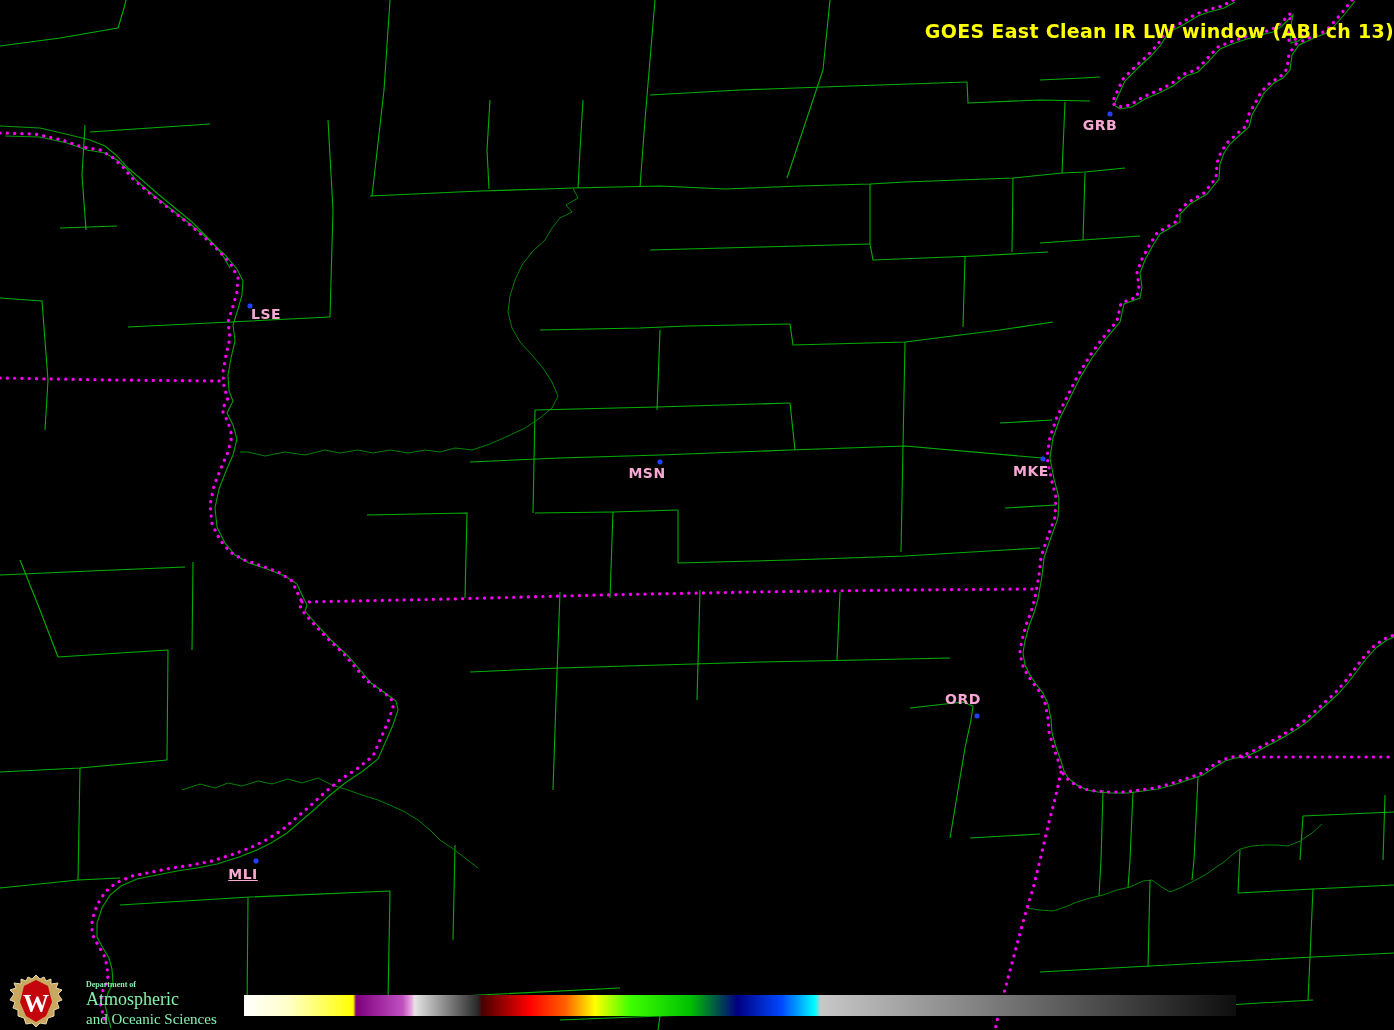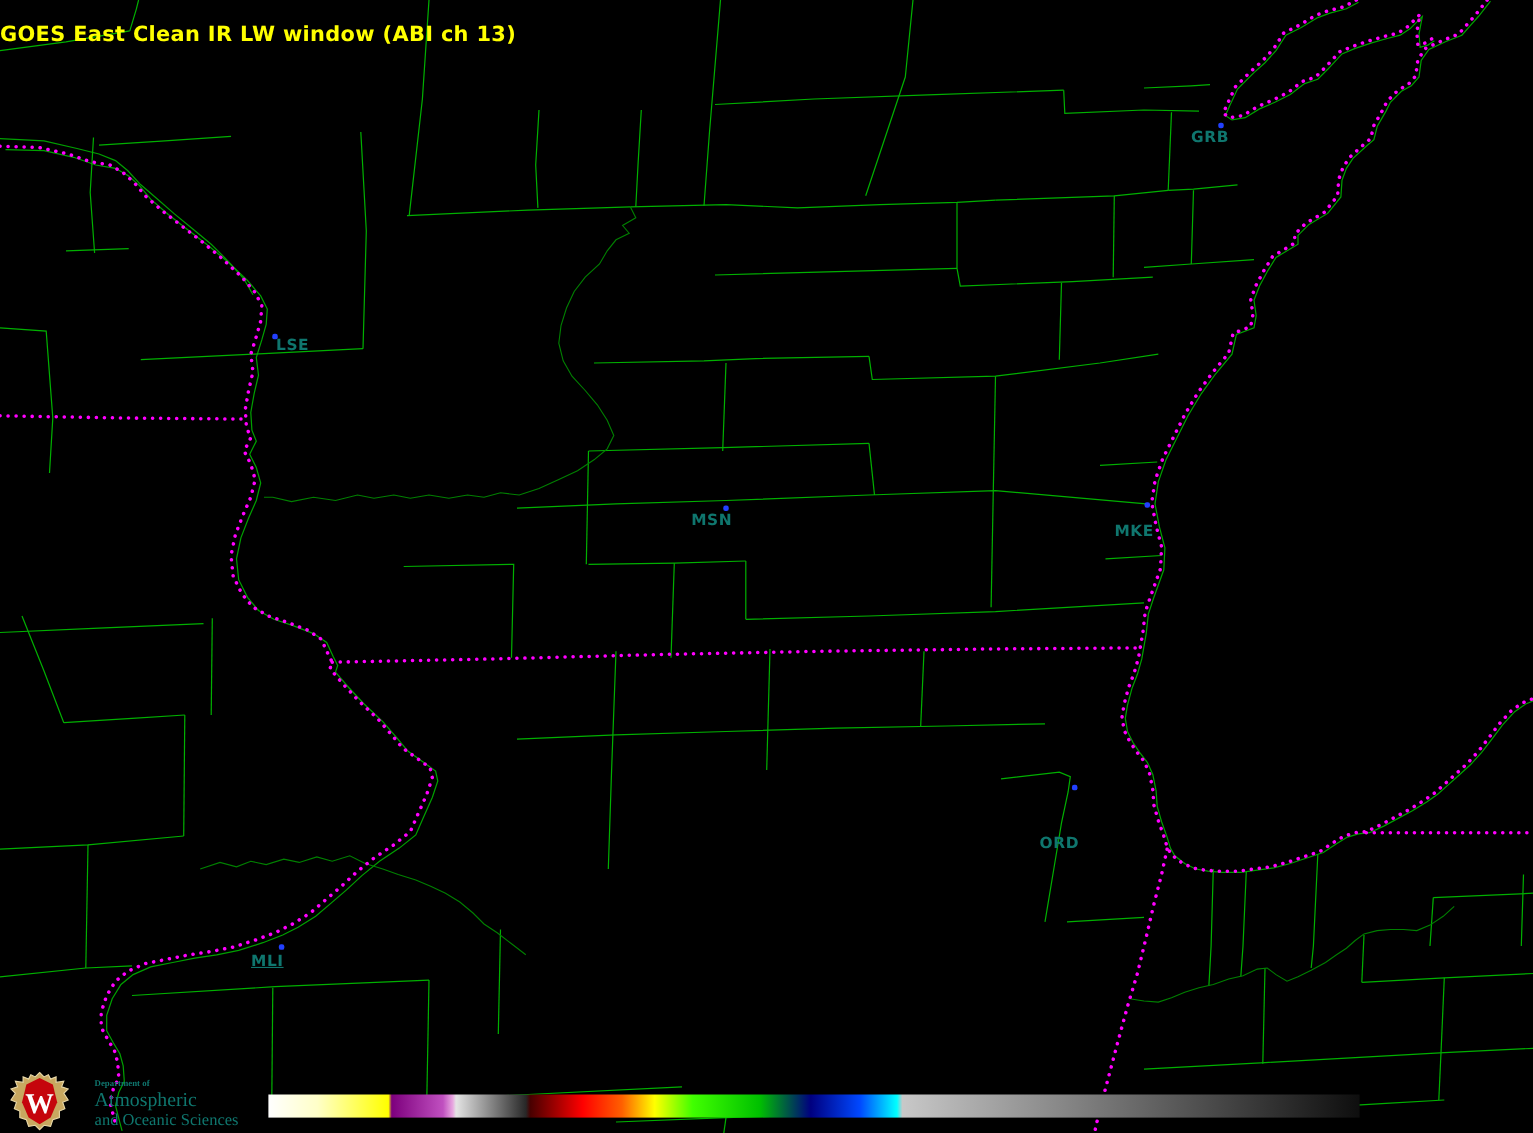--- a/index.html
+++ b/index.html
@@ -1,28 +1,28 @@
 <!DOCTYPE html>
 <html><head>
 <meta charset="utf-8">
 <style>
   html,body{margin:0;padding:0;background:#000;}
   #screen{position:relative;width:1394px;height:1030px;background:#000;overflow:hidden;
           font-family:"DejaVu Sans","Liberation Sans",sans-serif;}
   #map-svg{position:absolute;left:0;top:0;}
-  .title-block{position:absolute;top:20px;left:0;width:100%;text-align:left;z-index:5;}
+  .title-block{position:absolute;top:20px;left:0;width:100%;text-align:right;z-index:5;}
   .title-line{color:#FFFF00;font-weight:bold;font-size:19px;line-height:23px;
               letter-spacing:.3px;white-space:pre;}
   .station{position:absolute;z-index:4;transform:translate(-50%,-50%);
-           color:#0f766e;font-size:14px;font-weight:bold;letter-spacing:.5px;}
+           color:#f9a8d4;font-size:14px;font-weight:bold;letter-spacing:.5px;}
   .station-dot{position:absolute;z-index:4;width:5px;height:5px;border-radius:2px;
                background:#2240FF;transform:translate(-50%,-50%);}
   #colorbar{position:absolute;left:244px;top:995px;width:992px;height:21px;z-index:3;}
   .logo{position:absolute;left:6px;top:974px;display:flex;align-items:flex-start;z-index:6;}
-  .logo-text{margin-left:20px;color:#0f766e;font-family:"Liberation Serif","DejaVu Serif",serif;}
+  .logo-text{margin-left:20px;color:#86efac;font-family:"Liberation Serif","DejaVu Serif",serif;}
   .logo-dept{font-size:8px;font-weight:bold;margin-top:6px;}
   .logo-l1{font-size:18px;line-height:20px;}
   .logo-l2{font-size:15px;line-height:20px;}
 </style>
 </head>
 <body>
 
 <div id="screen">
 
   <svg id="map-svg" width="1394" height="1030" viewBox="0 0 1394 1030">
@@ -142,23 +142,23 @@
     <div class="title-line">GOES East Clean IR LW window (ABI ch 13)</div>
   </div>
 
   <div id="stations">
       <div class="station" style="left: 232px; top: 314px; margin-left: 34px;">LSE</div>
       <div class="station-dot" style="left: 250px; top: 306px;"></div>
       <div class="station" style="left: 1100px; top: 125px;">GRB</div>
       <div class="station-dot" style="left: 1110px; top: 114px;"></div>
       <div class="station" style="left: 647px; top: 473px;">MSN</div>
       <div class="station-dot" style="left: 660px; top: 462px;"></div>
-      <div class="station" style="left: 1031px; top: 483px;">MKE</div>
+      <div class="station" style="left: 1031px; top: 471px;">MKE</div>
       <div class="station-dot" style="left: 1043px; top: 459px;"></div>
-      <div class="station" style="left: 963px; top: 767px;">ORD</div>
+      <div class="station" style="left: 963px; top: 699px;">ORD</div>
       <div class="station-dot" style="left: 977px; top: 716px;"></div>
       <div class="station" style="left: 243px; top: 874px; text-decoration: underline;">MLI</div>
       <div class="station-dot" style="left: 256px; top: 861px;"></div>
     </div>
 
   <div id="colorbar" style="background: linear-gradient(to right, rgb(255, 255, 255) 0%, rgb(255, 255, 200) 4.5%, rgb(255, 255, 0) 11%, rgb(125, 0, 125) 11.3%, rgb(192, 80, 192) 16%, rgb(232, 168, 224) 16.9%, rgb(228, 228, 228) 17.2%, rgb(40, 40, 40) 23.6%, rgb(72, 0, 0) 24%, rgb(255, 0, 0) 28.8%, rgb(255, 96, 0) 32.4%, rgb(255, 255, 0) 35.4%, rgb(64, 255, 0) 38.9%, rgb(0, 192, 0) 45%, rgb(0, 0, 128) 49.7%, rgb(0, 72, 255) 54.2%, rgb(0, 255, 255) 57.6%, rgb(200, 200, 200) 58.1%, rgb(14, 14, 14) 100%); left: 244px; top: 995px; width: 992px; height: 21px;"></div>
 
   <div class="logo">
     <svg width="60" height="54" viewBox="0 0 60 54">
       <path d="M30 1 L34 5 L38 3 L40 7 L45 5 L45 10 L52 9 L50 14 L56 16 L52 20 L56 26 L51 28 L53 34 L48 36 L48 42 L42 44 L40 50 L34 49 L30 53 L26 49 L20 50 L18 44 L12 42 L12 36 L7 34 L9 28 L4 26 L8 20 L4 16 L10 14 L8 9 L15 10 L15 5 L20 7 L22 3 L26 5 Z" fill="#C8A860" stroke="#E8D8A8" stroke-width="1"></path>

